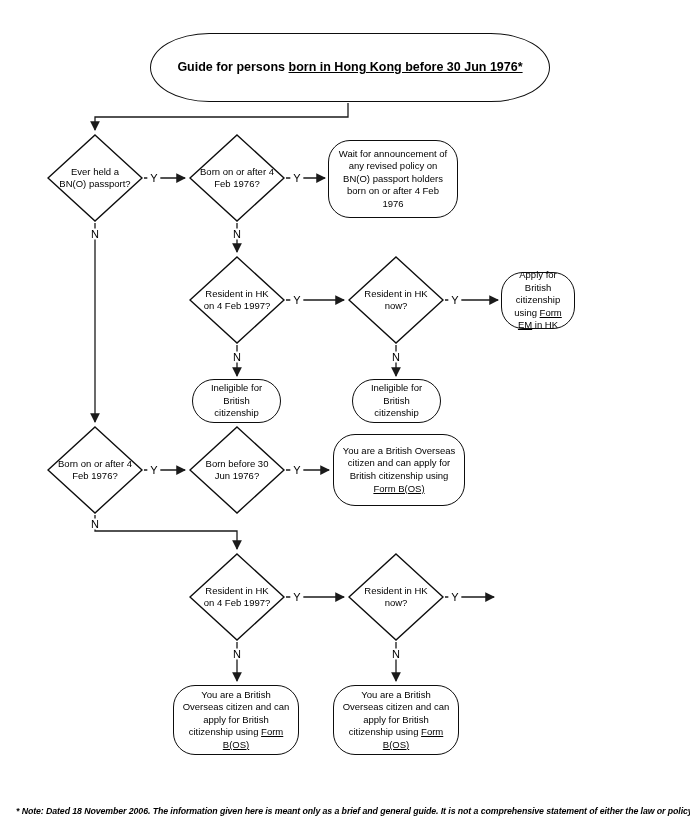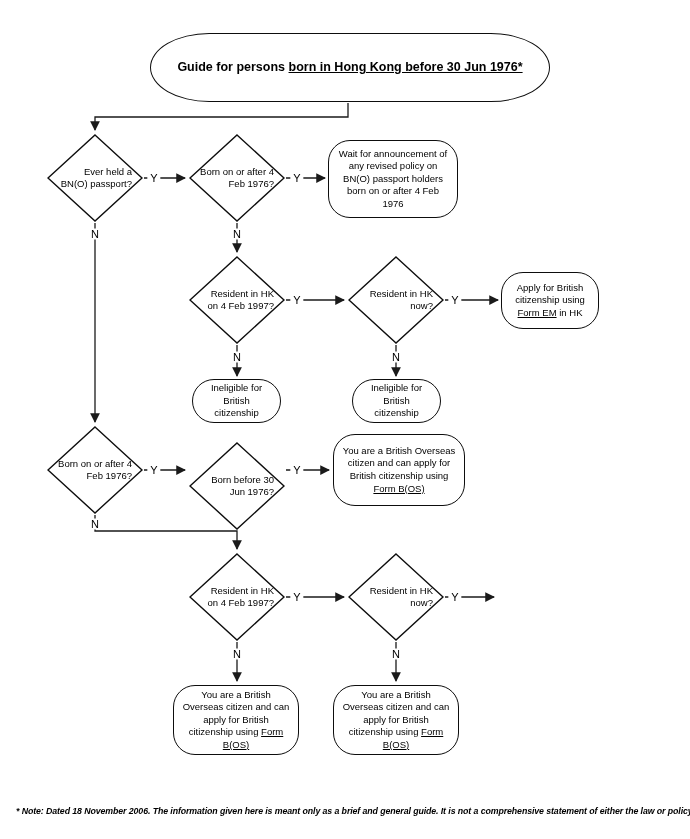--- a/index.html
+++ b/index.html
@@ -8,21 +8,21 @@
   .wires{position:absolute;left:0;top:0;}
   .stadium{position:absolute;background:#fff;border:1.4px solid #0d0d0d;border-radius:22px;
            display:flex;flex-direction:column;align-items:center;justify-content:center;
            text-align:center;font-size:9.5px;line-height:1.32;padding:4px 7px;box-sizing:border-box;}
   .stadium.title{border-radius:60px/35px;font-weight:bold;font-size:12.5px;line-height:1.55;padding:4px 12px;}
   .u{text-decoration:underline;}
   .diamond{position:absolute;width:96px;height:88px;}
   .diamond svg{position:absolute;left:0;top:0;}
   .diamond polygon{fill:#ffffff;stroke:#0d0d0d;stroke-width:1.4;}
   .dtext{position:absolute;left:0;top:0;right:0;bottom:0;display:flex;align-items:center;
-         justify-content:center;text-align:right;font-size:9.5px;line-height:1.25;padding:0 11px;}
+         justify-content:center;text-align:center;font-size:9.5px;line-height:1.25;padding:0 11px;}
   .yn{position:absolute;transform:translate(-50%,-50%);background:#fff;font-size:11px;
       padding:0 3px;line-height:1;}
   .note{position:absolute;left:16px;top:806px;width:670px;font-size:8.8px;font-style:italic;
         font-weight:bold;white-space:nowrap;letter-spacing:-0.1px;}
   polyline,path.wire{fill:none;stroke:#1a1a1a;stroke-width:1.3;}
 </style>
 </head>
 <body>
 
 <div class="canvas">
@@ -80,40 +80,40 @@
     <div class="dtext">Resident in HK on 4 Feb 1997?</div>
   </div>
 
   <div class="diamond" style="left:348px;top:256px;">
     <svg width="96" height="88">
         <polygon points="48,1 95,44 48,87 1,44"></polygon>
       </svg>
     <div class="dtext">Resident in HK now?</div>
   </div>
 
-  <div class="stadium" style="left:501px;top:272px;width:98px;height:57px;">
+  <div class="stadium" style="left:501px;top:272px;width:74px;height:57px;">
     <div><span>Apply for British citizenship using </span><span class="u">Form EM</span><span> in HK</span></div>
   </div>
 
   <div class="stadium" style="left:192px;top:379px;width:89px;height:44px;">
     <div>Ineligible for British citizenship</div>
   </div>
 
   <div class="stadium" style="left:352px;top:379px;width:89px;height:44px;">
     <div>Ineligible for British citizenship</div>
   </div>
 
   <div class="diamond" style="left:47px;top:426px;">
     <svg width="96" height="88">
         <polygon points="48,1 95,44 48,87 1,44"></polygon>
       </svg>
     <div class="dtext">Born on or after 4 Feb 1976?</div>
   </div>
 
-  <div class="diamond" style="left:189px;top:442px;">
+  <div class="diamond" style="left:189px;top:426px;">
     <svg width="96" height="88">
         <polygon points="48,1 95,44 48,87 1,44"></polygon>
       </svg>
     <div class="dtext">Born before 30 Jun 1976?</div>
   </div>
 
   <div class="stadium" style="left:333px;top:434px;width:132px;height:72px;">
     <div><span>You are a British Overseas citizen and can apply for British citizenship using </span><span class="u">Form B(OS)</span><span></span></div>
   </div>
 

